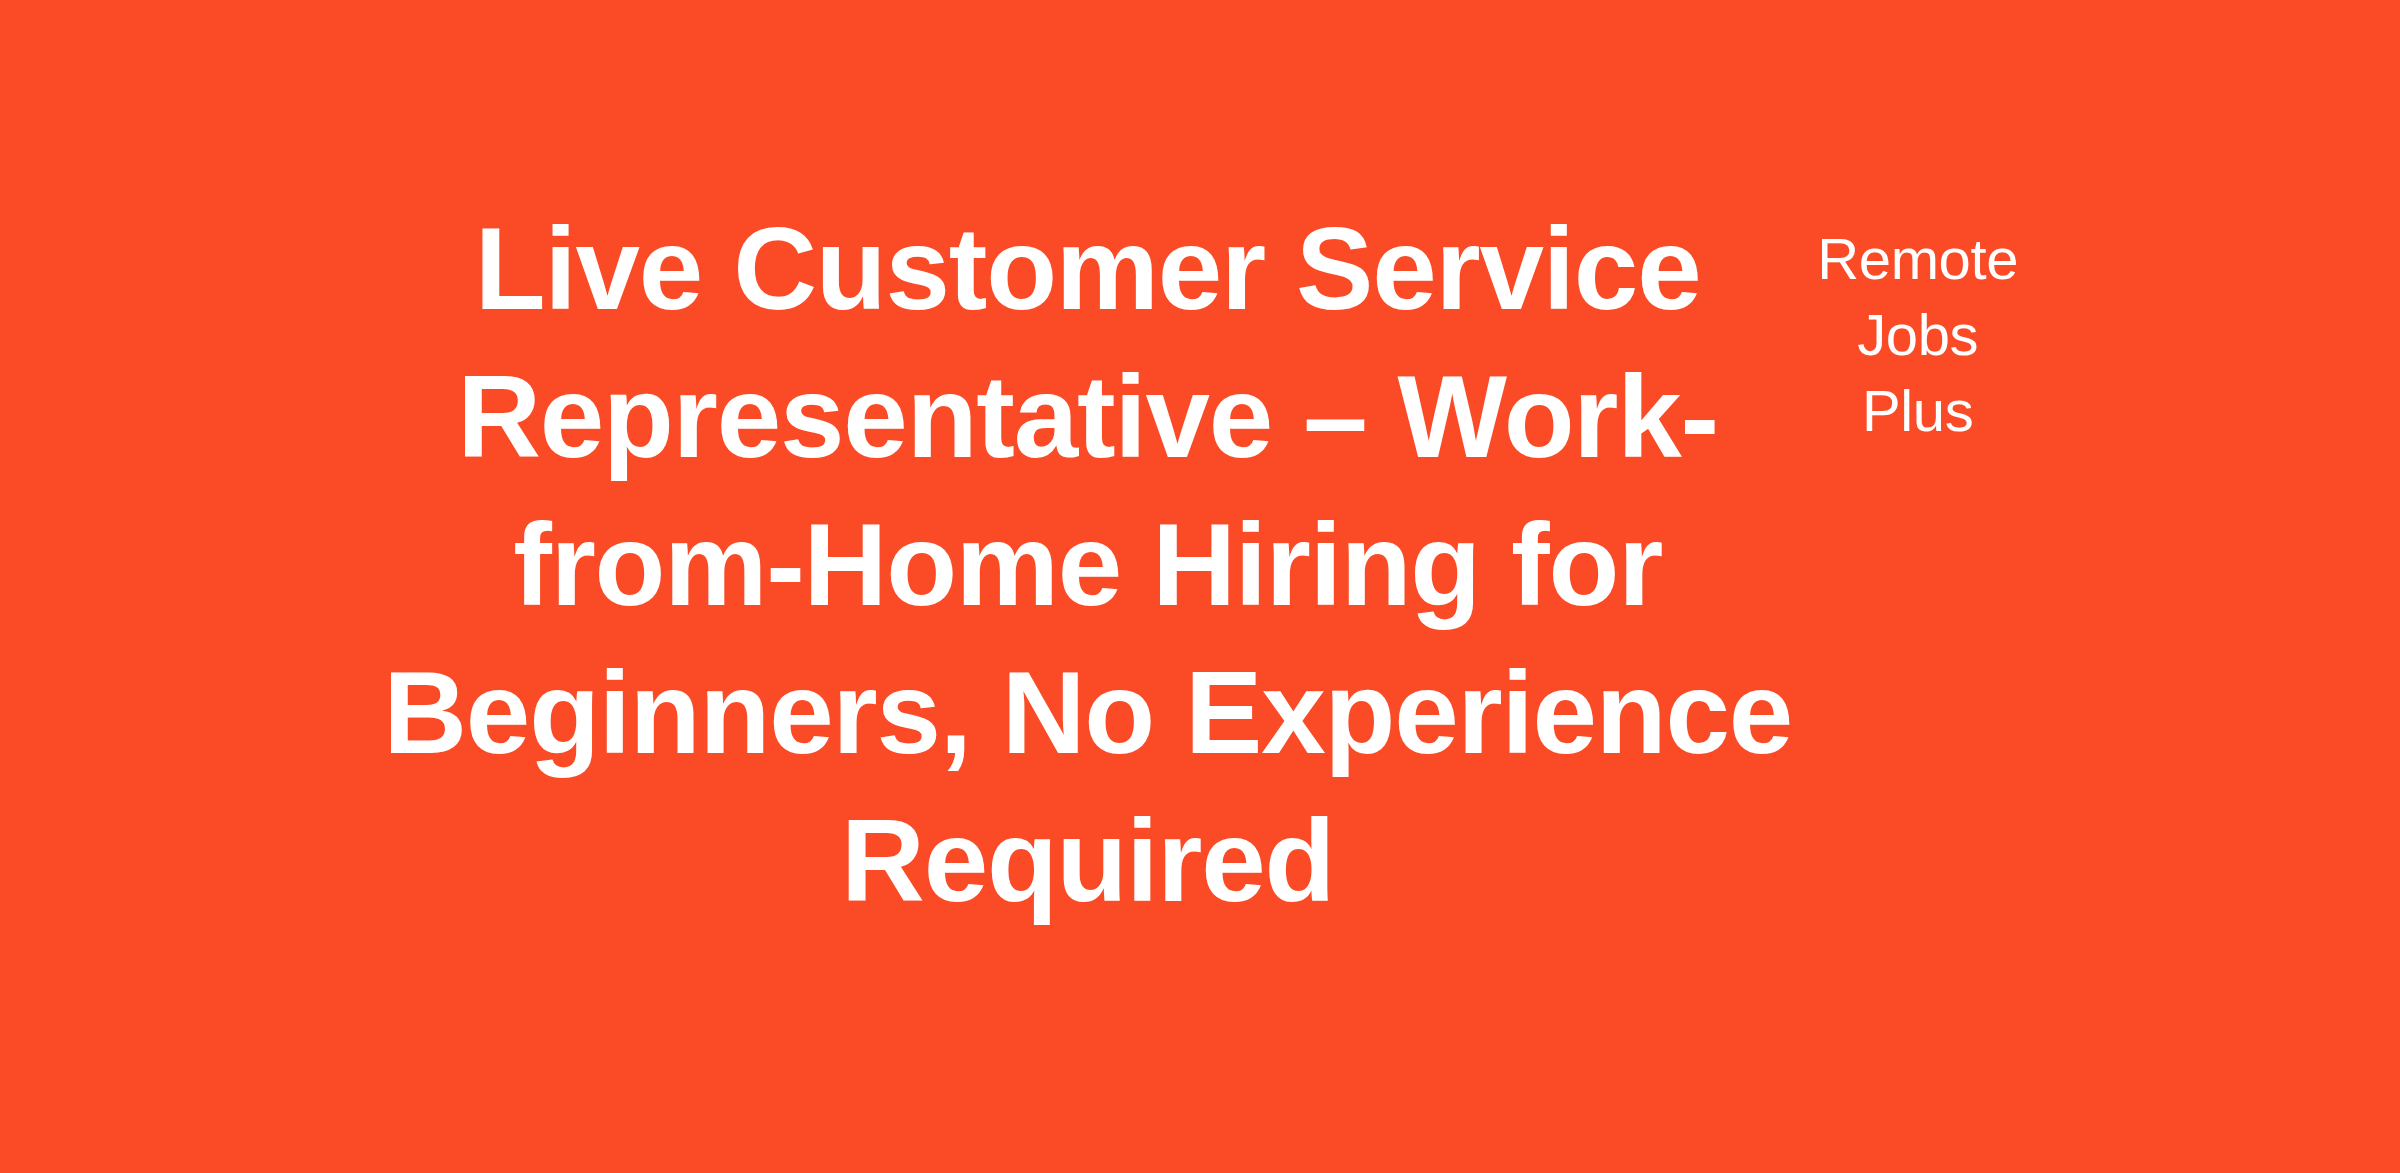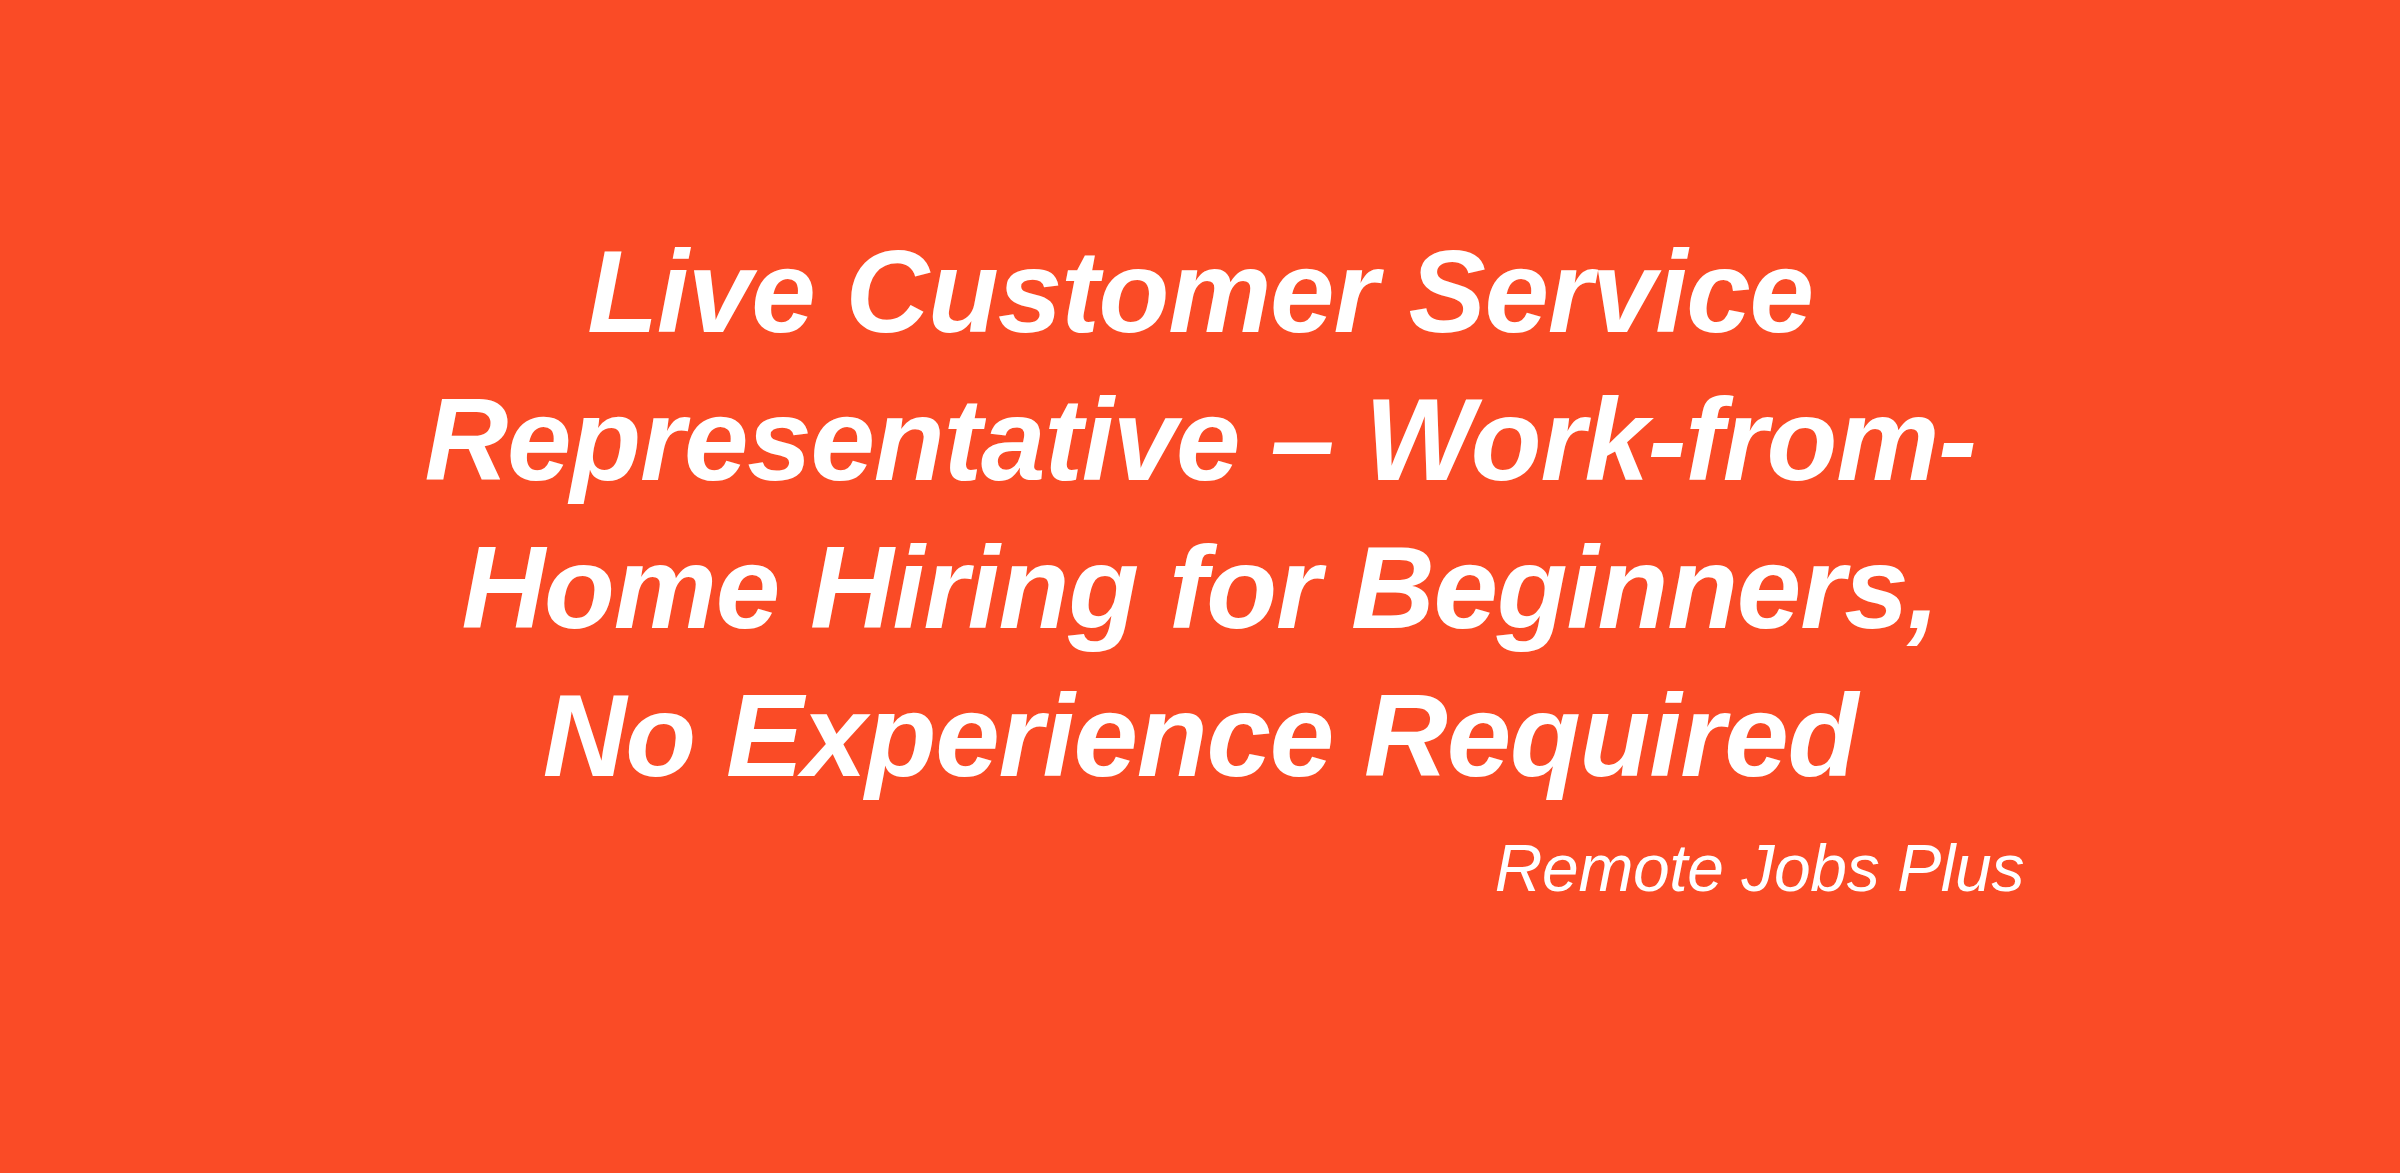--- a/index.html
+++ b/index.html
@@ -25,47 +25,45 @@
     align-items: center;
     justify-content: center;
     box-sizing: border-box;
     padding: 0 180px;
   }
 
   .card-inner {
     width: 1660px;
     max-width: 1660px;
     display: flex;
-    flex-direction: column;
-    align-items: flex-end;
+    align-items: flex-start;
     text-align: center;
     transform: translateY(-22px);
-    font-style: italic;
   }
 
   .headline {
     margin: 0;
     color: #FFFFFF;
     font-family: "Liberation Sans", sans-serif;
     font-weight: 700;
     font-size: 116px;
     line-height: 148px;
     letter-spacing: -1.2px;
     text-align: center;
     word-break: normal;
     overflow-wrap: break-word;
   }
 
   .subtitle {
-    margin: 6px;
+    margin: 12px;
     padding-top: 14px;
     color: #FFFFFF;
     font-family: "Liberation Sans", sans-serif;
     font-weight: 400;
-    font-size: 66px;
+    font-size: 58px;
     line-height: 76px;
     letter-spacing: -0.4px;
     text-align: center;
   }
 </style>
 </head>
 <body>
 
 <div class="card">
   <div class="card-inner">

